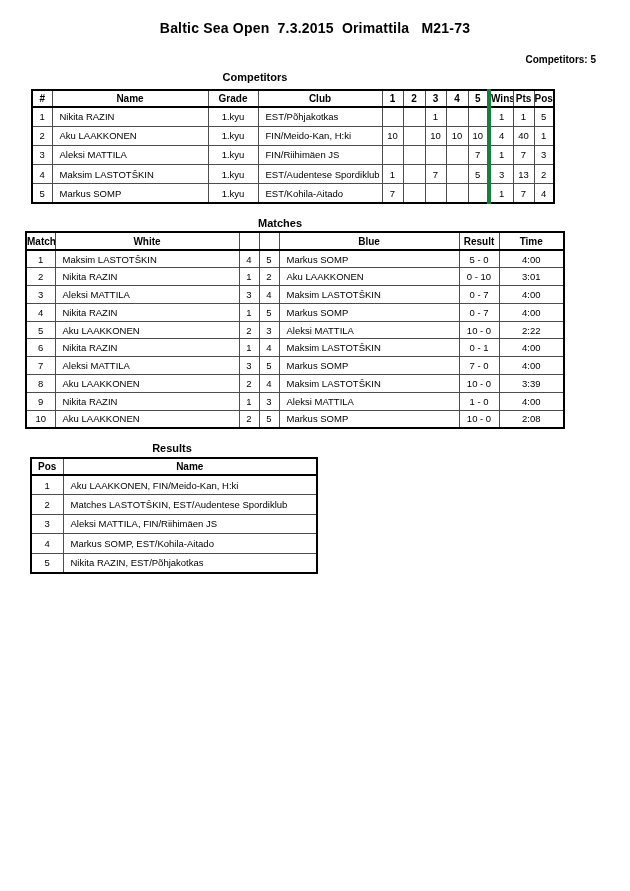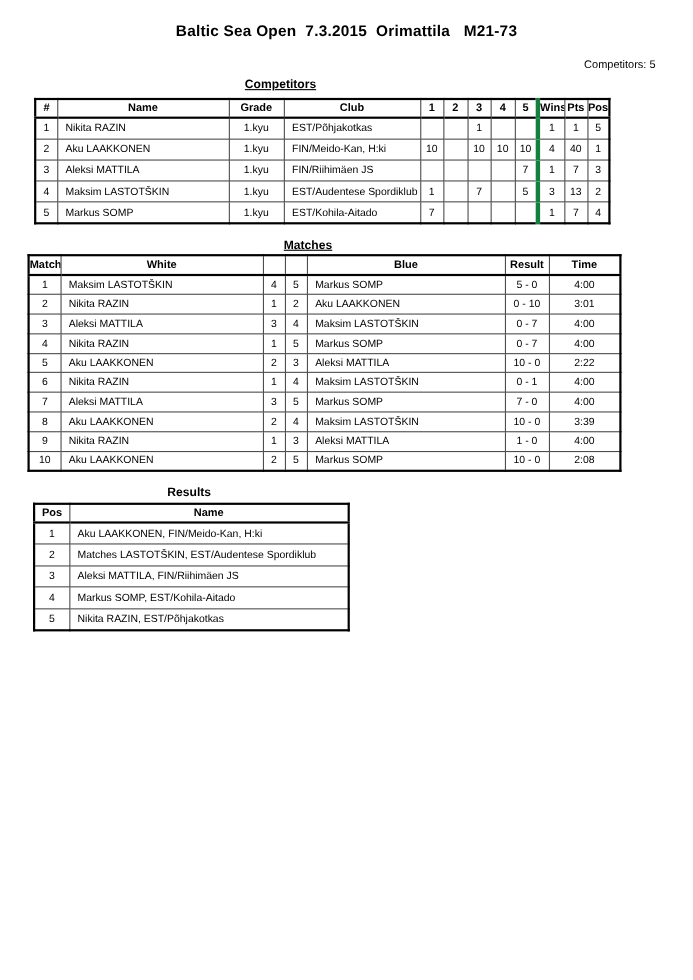--- a/index.html
+++ b/index.html
@@ -6,27 +6,27 @@
   body{
     width:630px;height:891px;background:#ffffff;position:relative;
     font-family:"Liberation Sans","DejaVu Sans",sans-serif;color:#000;
     overflow:hidden;
   }
   .page-title{
     position:absolute;top:20px;left:0;width:630px;text-align:center;
     font-size:14px;font-weight:bold;white-space:pre;letter-spacing:0.2px;
   }
   .comp-count{
-    position:absolute;top:54px;right:34px;font-size:10px;font-weight:normal;
+    position:absolute;top:54px;right:34px;font-size:10px;font-weight:bold;
   }
   .section-heading{
     position:absolute;font-size:11px;font-weight:bold;text-align:center;
   }
-  #competitors-heading{top:71px;left:0;width:510px;text-decoration:underline;}
-  #matches-heading{top:217px;left:0;width:560px;text-decoration:underline;}
+  #competitors-heading{top:71px;left:0;width:510px;}
+  #matches-heading{top:217px;left:0;width:560px;}
   #results-heading{top:442px;left:0;width:344px;}
 
   table{
     position:absolute;border-collapse:collapse;table-layout:fixed;
     border:2px solid #000;
   }
   th,td{
     border:1px solid #4d4d4d;overflow:hidden;white-space:nowrap;
     font-size:9.5px;font-weight:normal;text-align:center;vertical-align:middle;
     padding:0;

